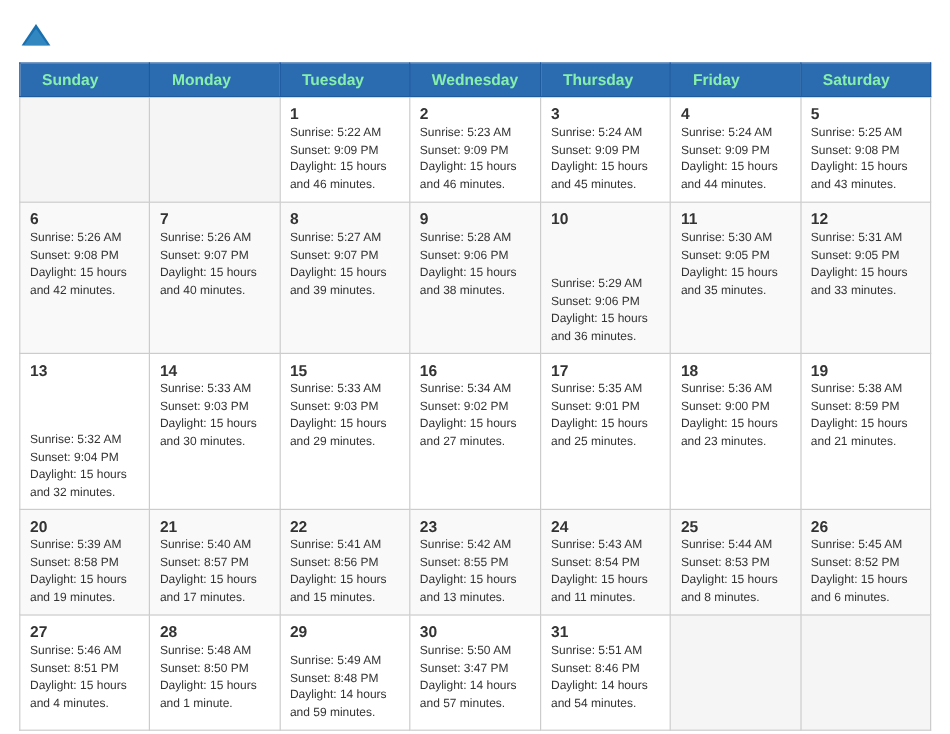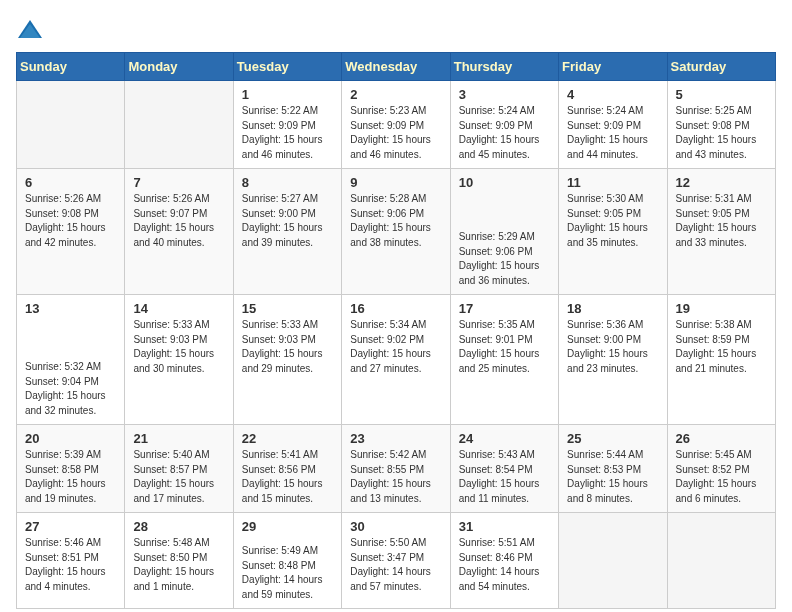--- a/index.html
+++ b/index.html
@@ -52,24 +52,24 @@
       font-size: 14px;
       color: #444;
     }
     .calendar {
       width: 100%;
       border-collapse: collapse;
       border: 1px solid #ccc;
     }
     .calendar th {
       background-color: #2b6cb0;
-      color: #fef9c3;
+      color: #86efac;
       font-size: 13px;
       font-weight: bold;
-      padding: 6px 3px;
+      padding: 6px 18px;
       text-align: left;
       border: 1px solid #1e5a9e;
     }
     .calendar td {
       width: 108px;
       vertical-align: top;
       padding: 6px 8px;
       border: 1px solid #ccc;
       font-size: 11px;
       color: #333;
@@ -170,21 +170,21 @@
         </td>
         <td>
           <span class="day-num">7</span>
           <div class="cell-info" style="white-space: pre-line;">Sunrise: 5:26 AM
 Sunset: 9:07 PM
 Daylight: 15 hours and 40 minutes.</div>
         </td>
         <td>
           <span class="day-num">8</span>
           <div class="cell-info" style="white-space: pre-line;">Sunrise: 5:27 AM
-Sunset: 9:00 PM
+Sunset: 9:07 PM
 Daylight: 15 hours and 39 minutes.</div>
         </td>
         <td>
           <span class="day-num">9</span>
           <div class="cell-info" style="white-space: pre-line;">Sunrise: 5:28 AM
 Sunset: 9:06 PM
 Daylight: 15 hours and 38 minutes.</div>
         </td>
         <td>
           <span class="day-num">10</span>

